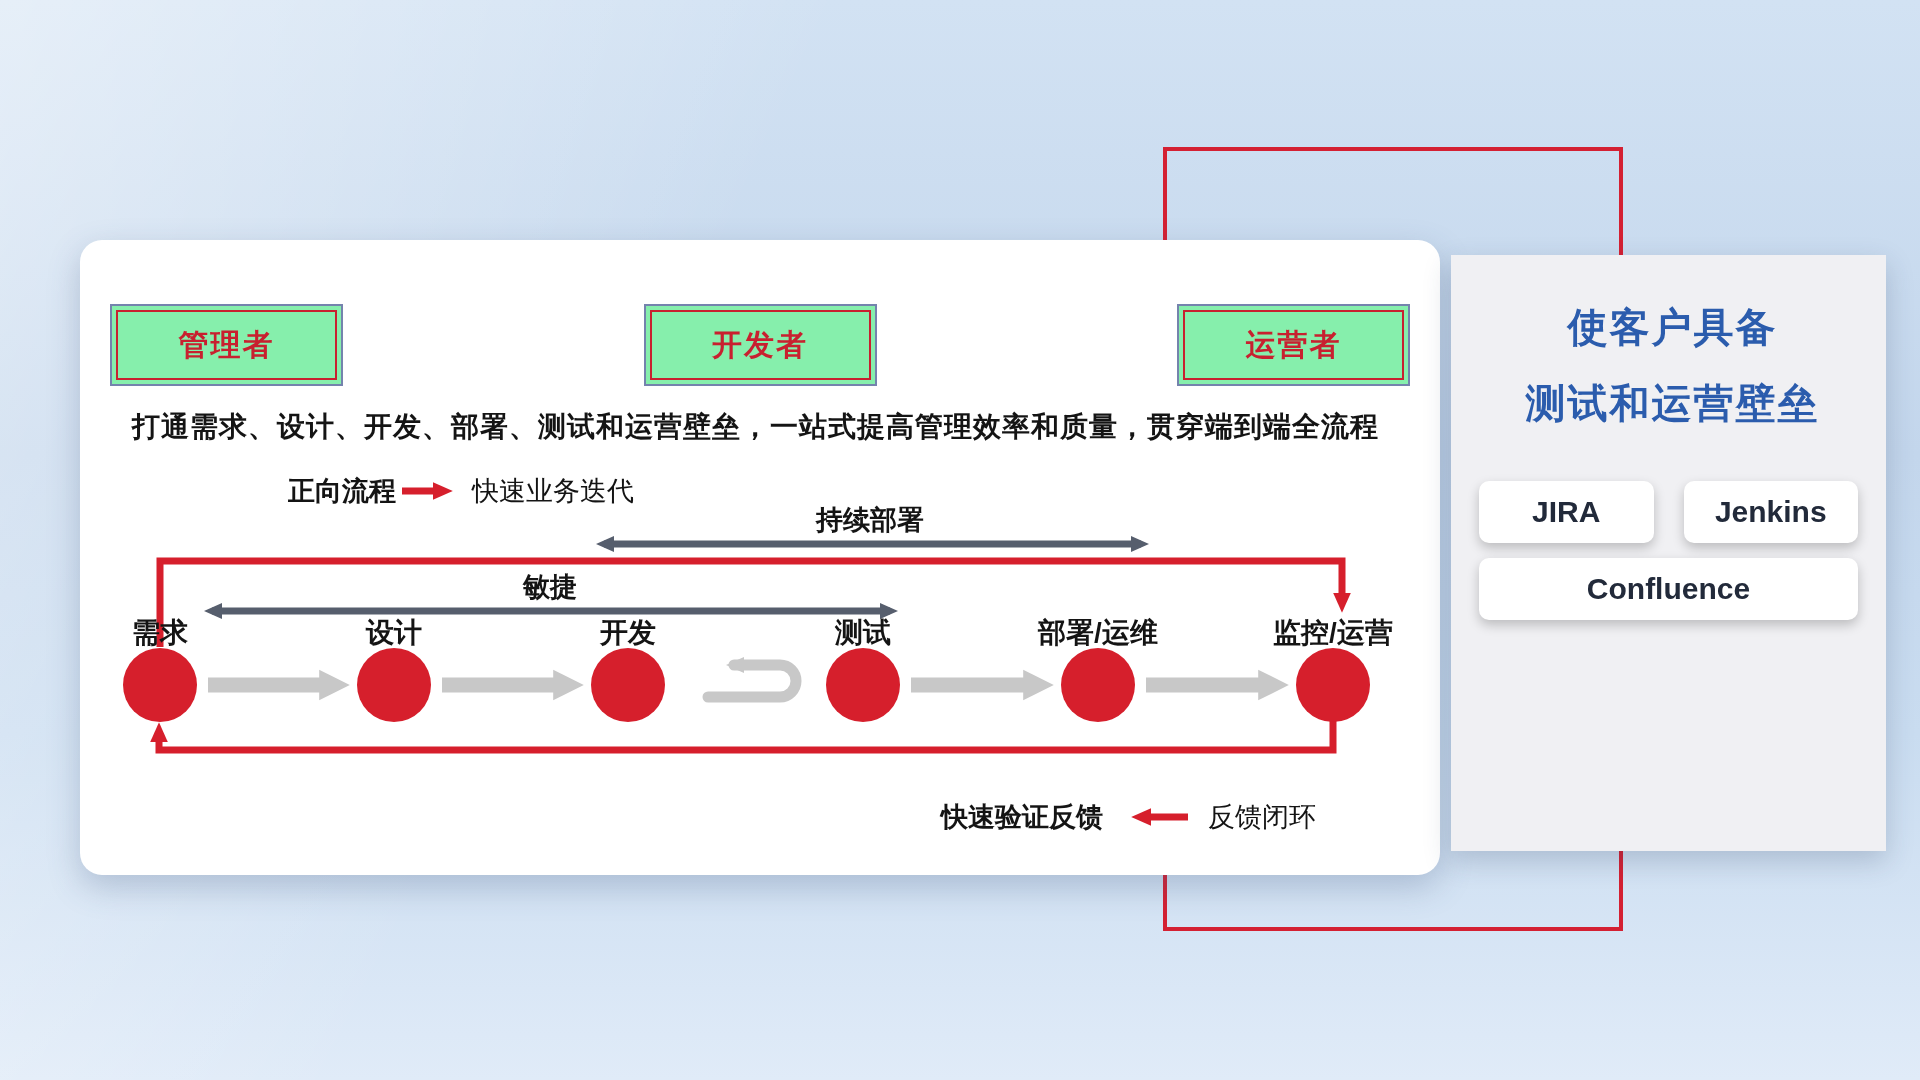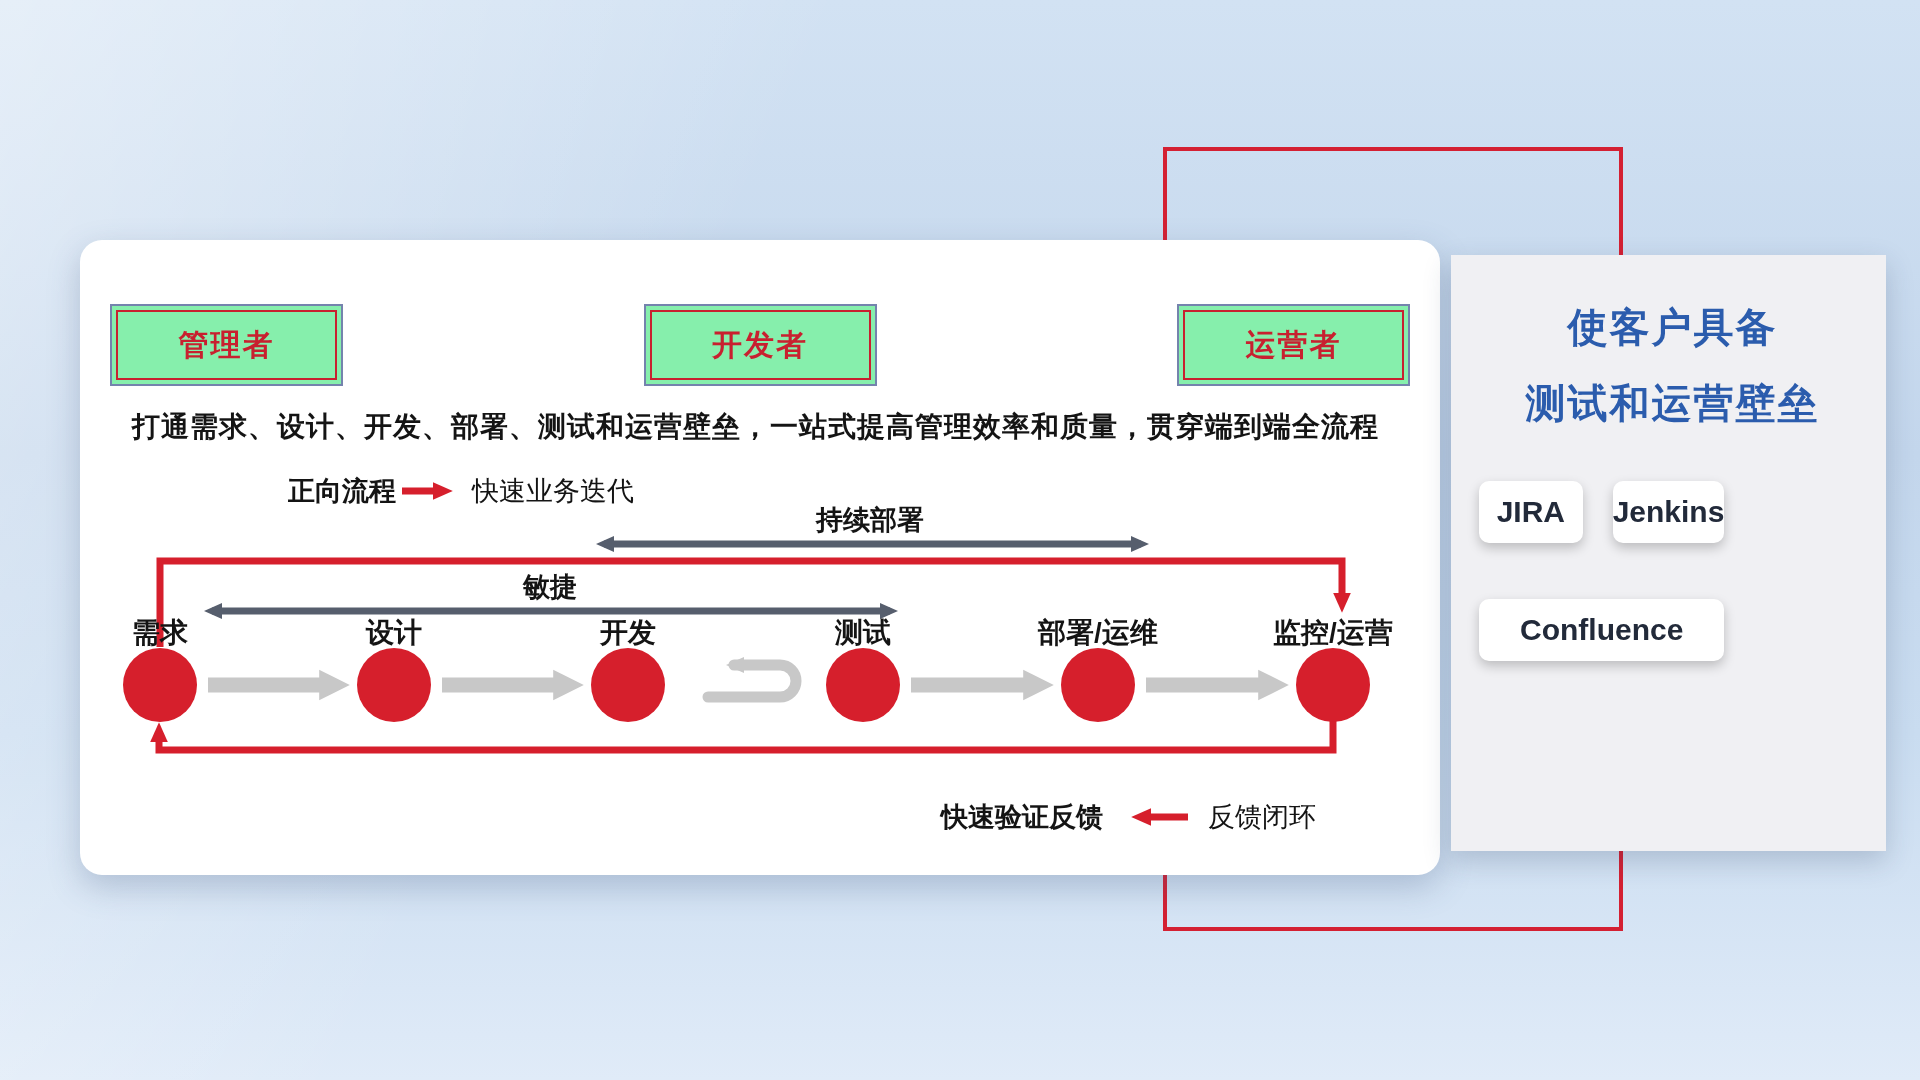--- a/index.html
+++ b/index.html
@@ -55,21 +55,21 @@
   
   .panel{
     position:absolute;left:1451px;top:255px;width:435px;height:596px;
     background:#f0f0f3;z-index:3;box-shadow:0 10px 26px rgba(40,60,90,.22);
   }
   .panel-title{
     margin:34px 17px 0 0;text-align:center;color:#2b5cad;
     font-weight:bold;font-size:40px;line-height:76px;letter-spacing:2px;padding-left:25px;
   }
   .tools{
-    display:grid;grid-template-columns:1fr 1fr 1fr;gap:56px 30px;
+    display:grid;grid-template-columns:1fr 1fr;gap:15px 30px;
     padding:40px 28px 0 28px;
   }
   .tool{
     background:#ffffff;border-radius:10px;height:62px;
     display:flex;align-items:center;justify-content:center;
     font-weight:bold;font-size:30px;color:#222a3a;
     box-shadow:0 5px 12px rgba(0,0,0,.22);
   }
   .tool.wide{grid-column:1 / span 2;border-radius:10px;}
 </style>

